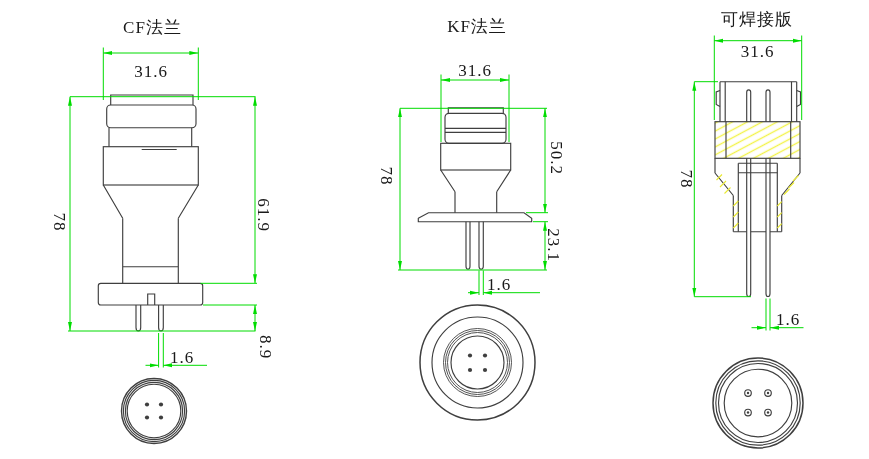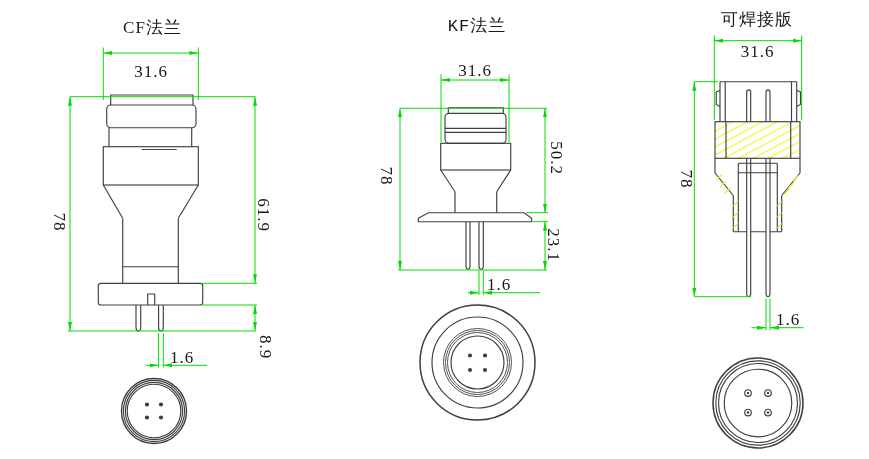--- a/index.html
+++ b/index.html
@@ -135,21 +135,21 @@
     </g>
   </svg>
 
   <div class="lbl title" style="left:152.5px;top:27px;">CF法兰</div>
   <div class="lbl" style="left:151px;top:71px;">31.6</div>
   <div class="lbl vert" style="left:59px;top:221.5px;">78</div>
   <div class="lbl vert" style="left:263px;top:215px;">61.9</div>
   <div class="lbl vert" style="left:264.5px;top:347px;">8.9</div>
   <div class="lbl" style="left:182px;top:356.5px;">1.6</div>
 
-  <div class="lbl title" style="left:477px;top:26px;font-family:Liberation Mono, monospace;">KF法兰</div>
+  <div class="lbl title" style="left:477px;top:26px;">KF法兰</div>
   <div class="lbl" style="left:475px;top:70px;">31.6</div>
   <div class="lbl vert" style="left:385.5px;top:176px;">78</div>
   <div class="lbl vert" style="left:555.5px;top:157.5px;">50.2</div>
   <div class="lbl vert" style="left:553px;top:245px;">23.1</div>
   <div class="lbl" style="left:499px;top:284px;">1.6</div>
 
   <div class="lbl title" style="left:757px;top:19px;text-align:right;">可焊接版</div>
   <div class="lbl" style="left:757.5px;top:50.5px;">31.6</div>
   <div class="lbl vert" style="left:686px;top:179px;">78</div>
   <div class="lbl" style="left:788px;top:318.5px;">1.6</div>

